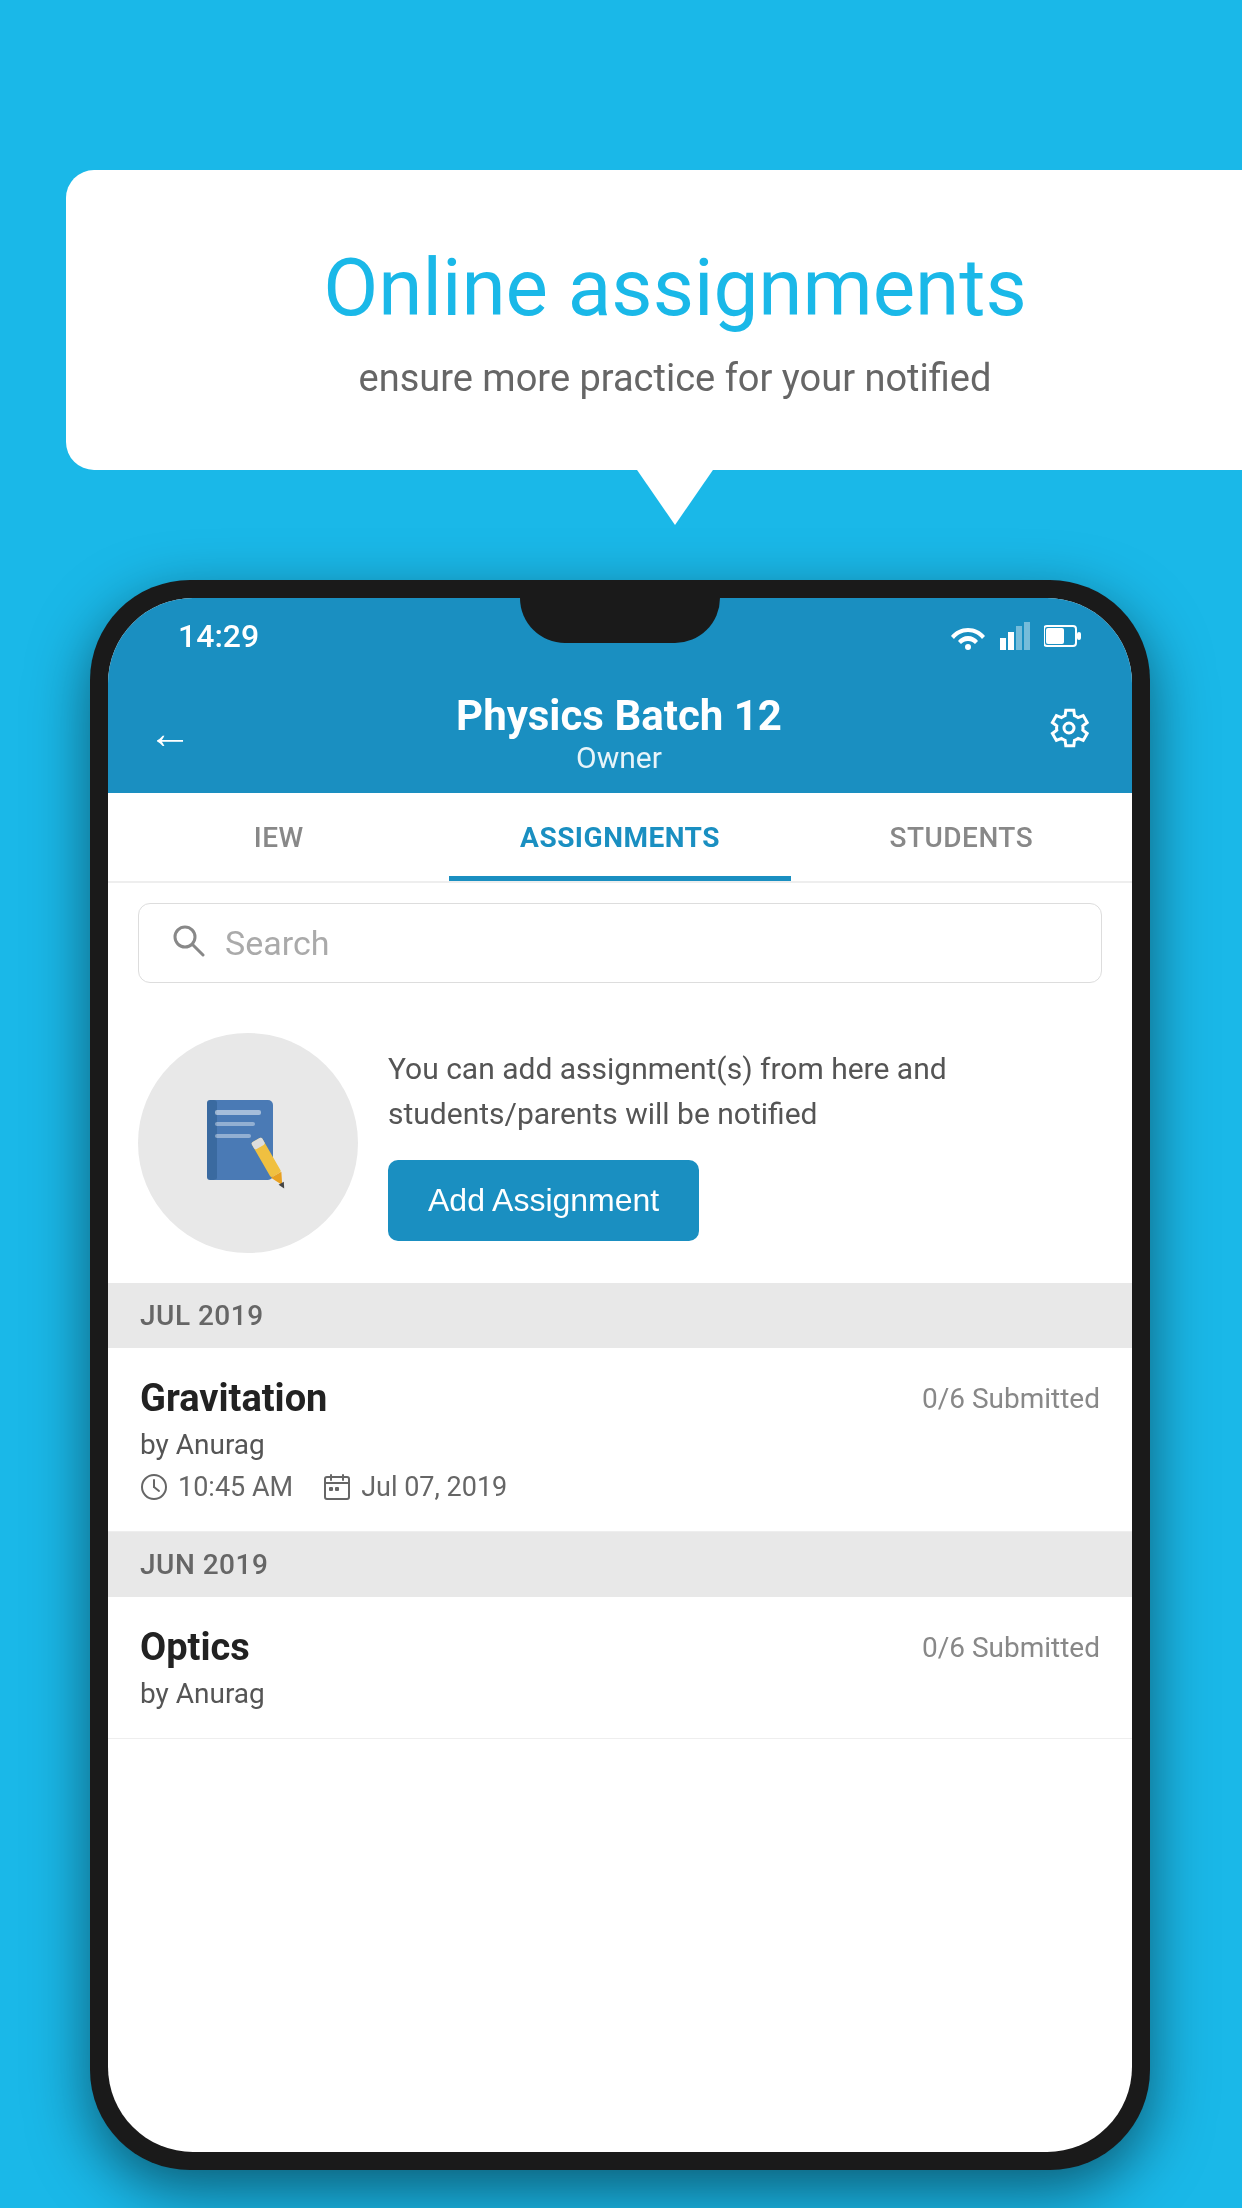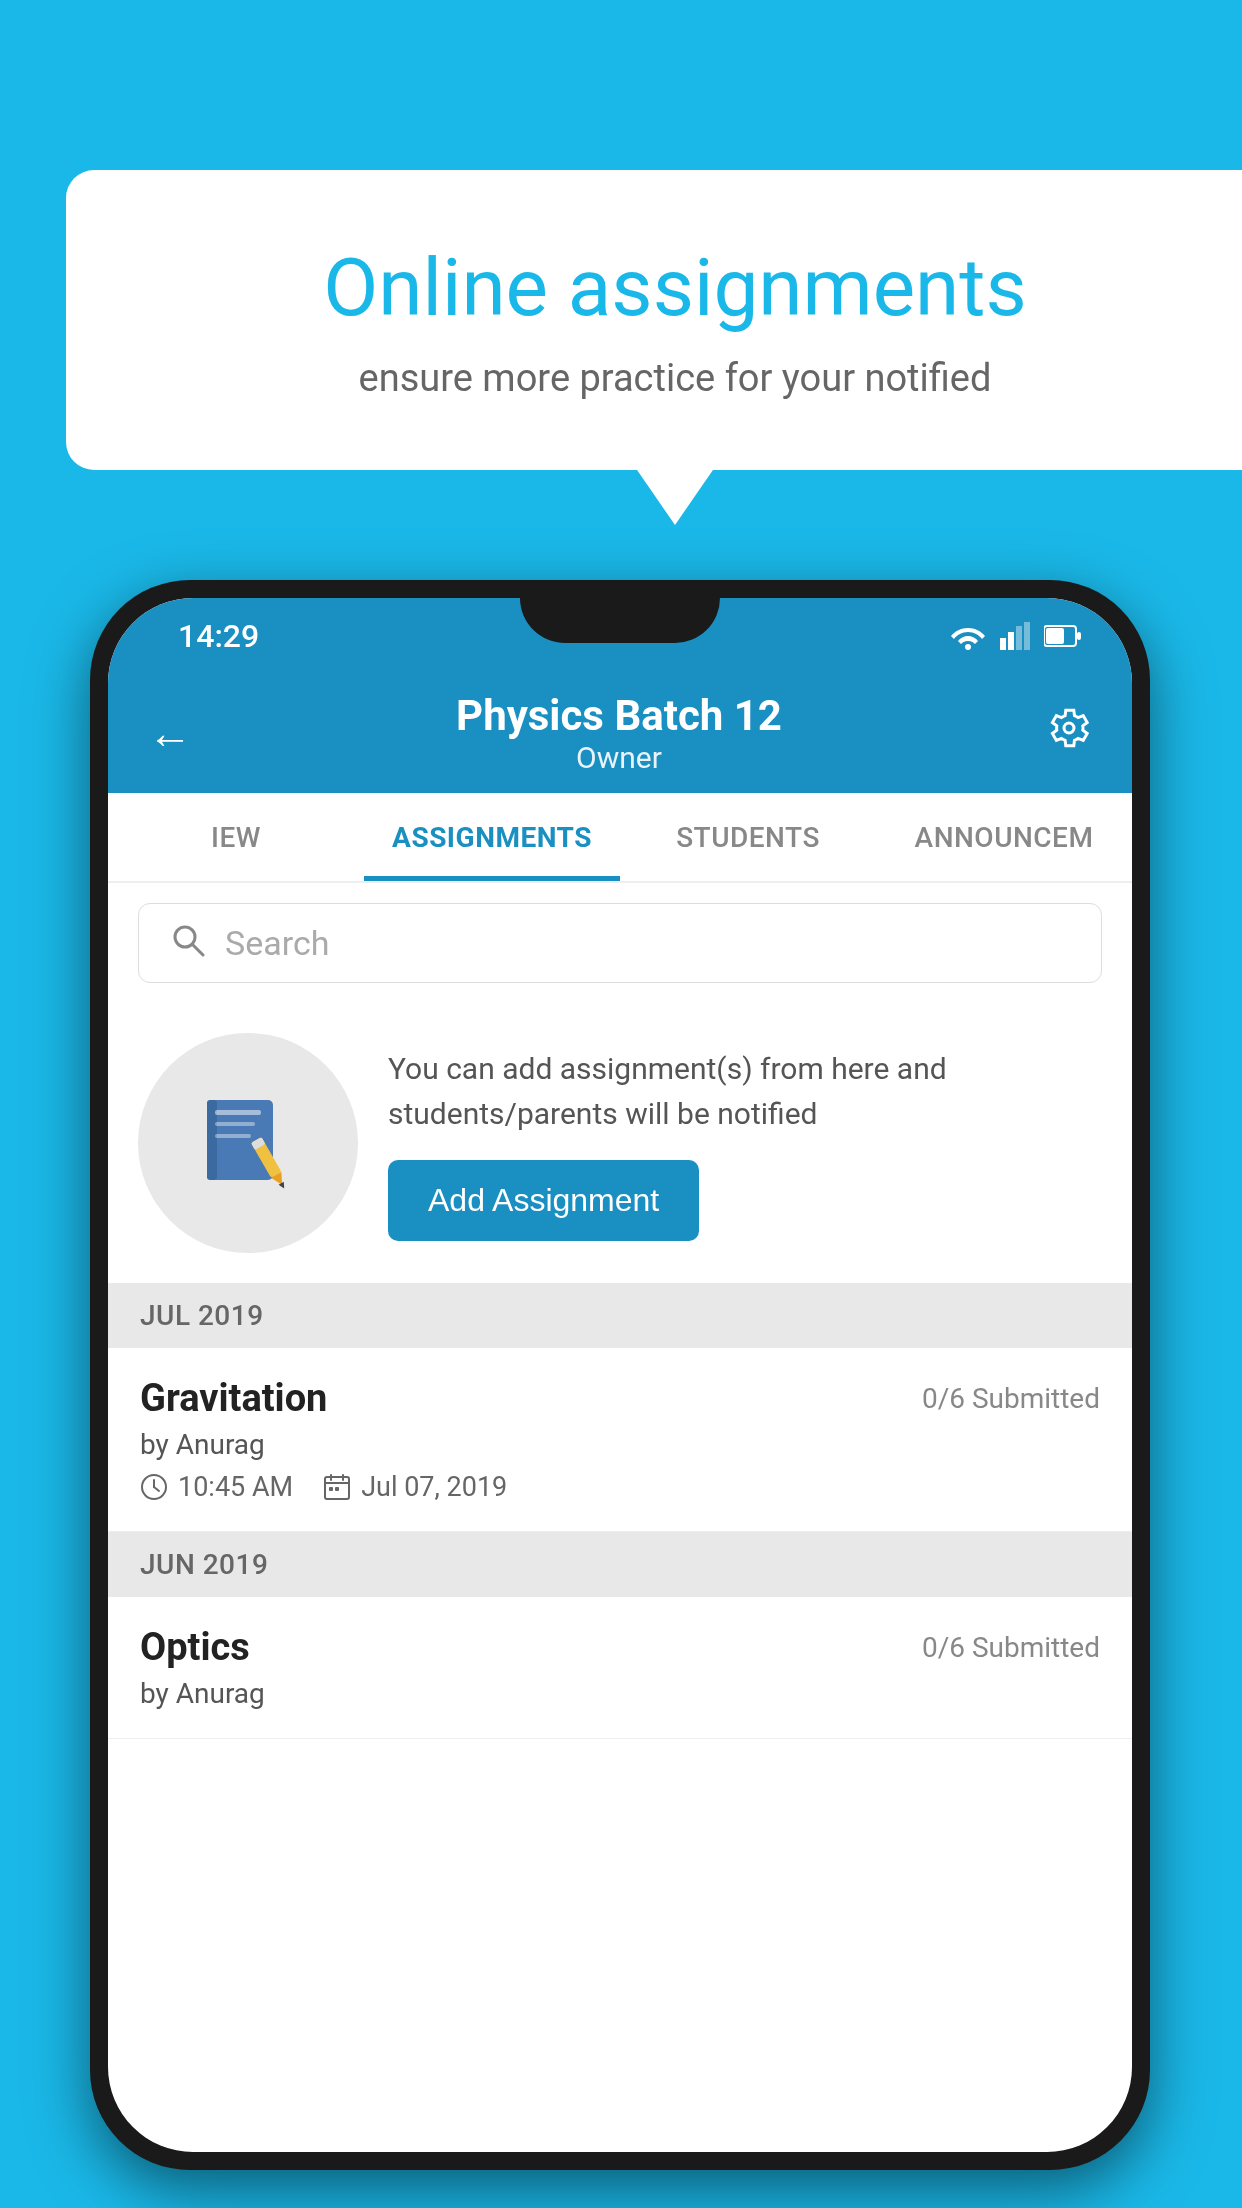--- a/index.html
+++ b/index.html
@@ -390,23 +390,20 @@
 
       <div class="tabs-bar">
         <div class="tab-item">
           <span>IEW</span>
         </div>
         <div class="tab-item active">
           <span>ASSIGNMENTS</span>
         </div>
         <div class="tab-item">
           <span>STUDENTS</span>
-        </div>
-        <div class="tab-item">
-          <span>ANNOUNCEM</span>
         </div>
       </div>
 
       <div class="search-bar-wrapper">
         <div class="search-bar">
           <span class="search-icon-wrap">
             <svg width="36" height="36" viewBox="0 0 36 36" fill="none">
               <circle cx="16" cy="16" r="10" stroke="#888" stroke-width="3"></circle>
               <line x1="24" y1="24" x2="34" y2="34" stroke="#888" stroke-width="3" stroke-linecap="round"></line>
             </svg>

